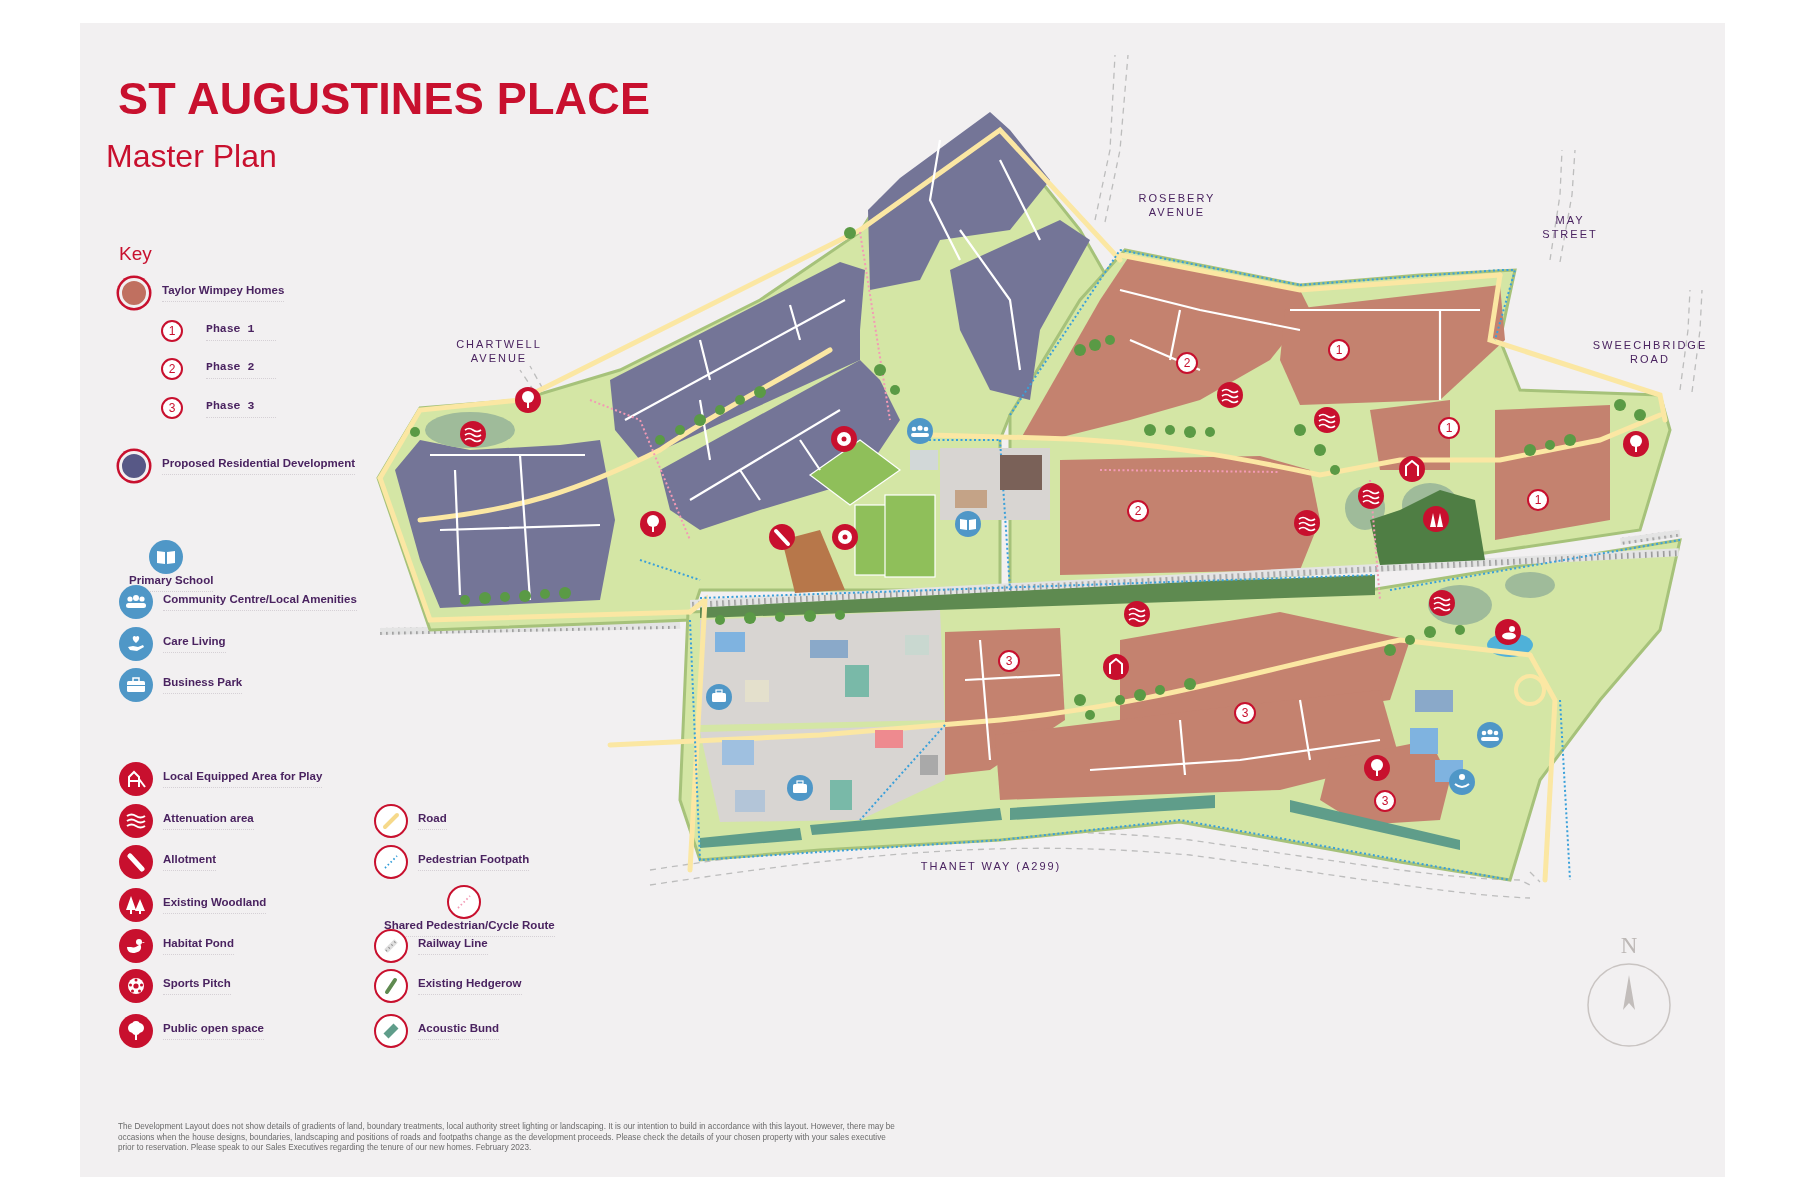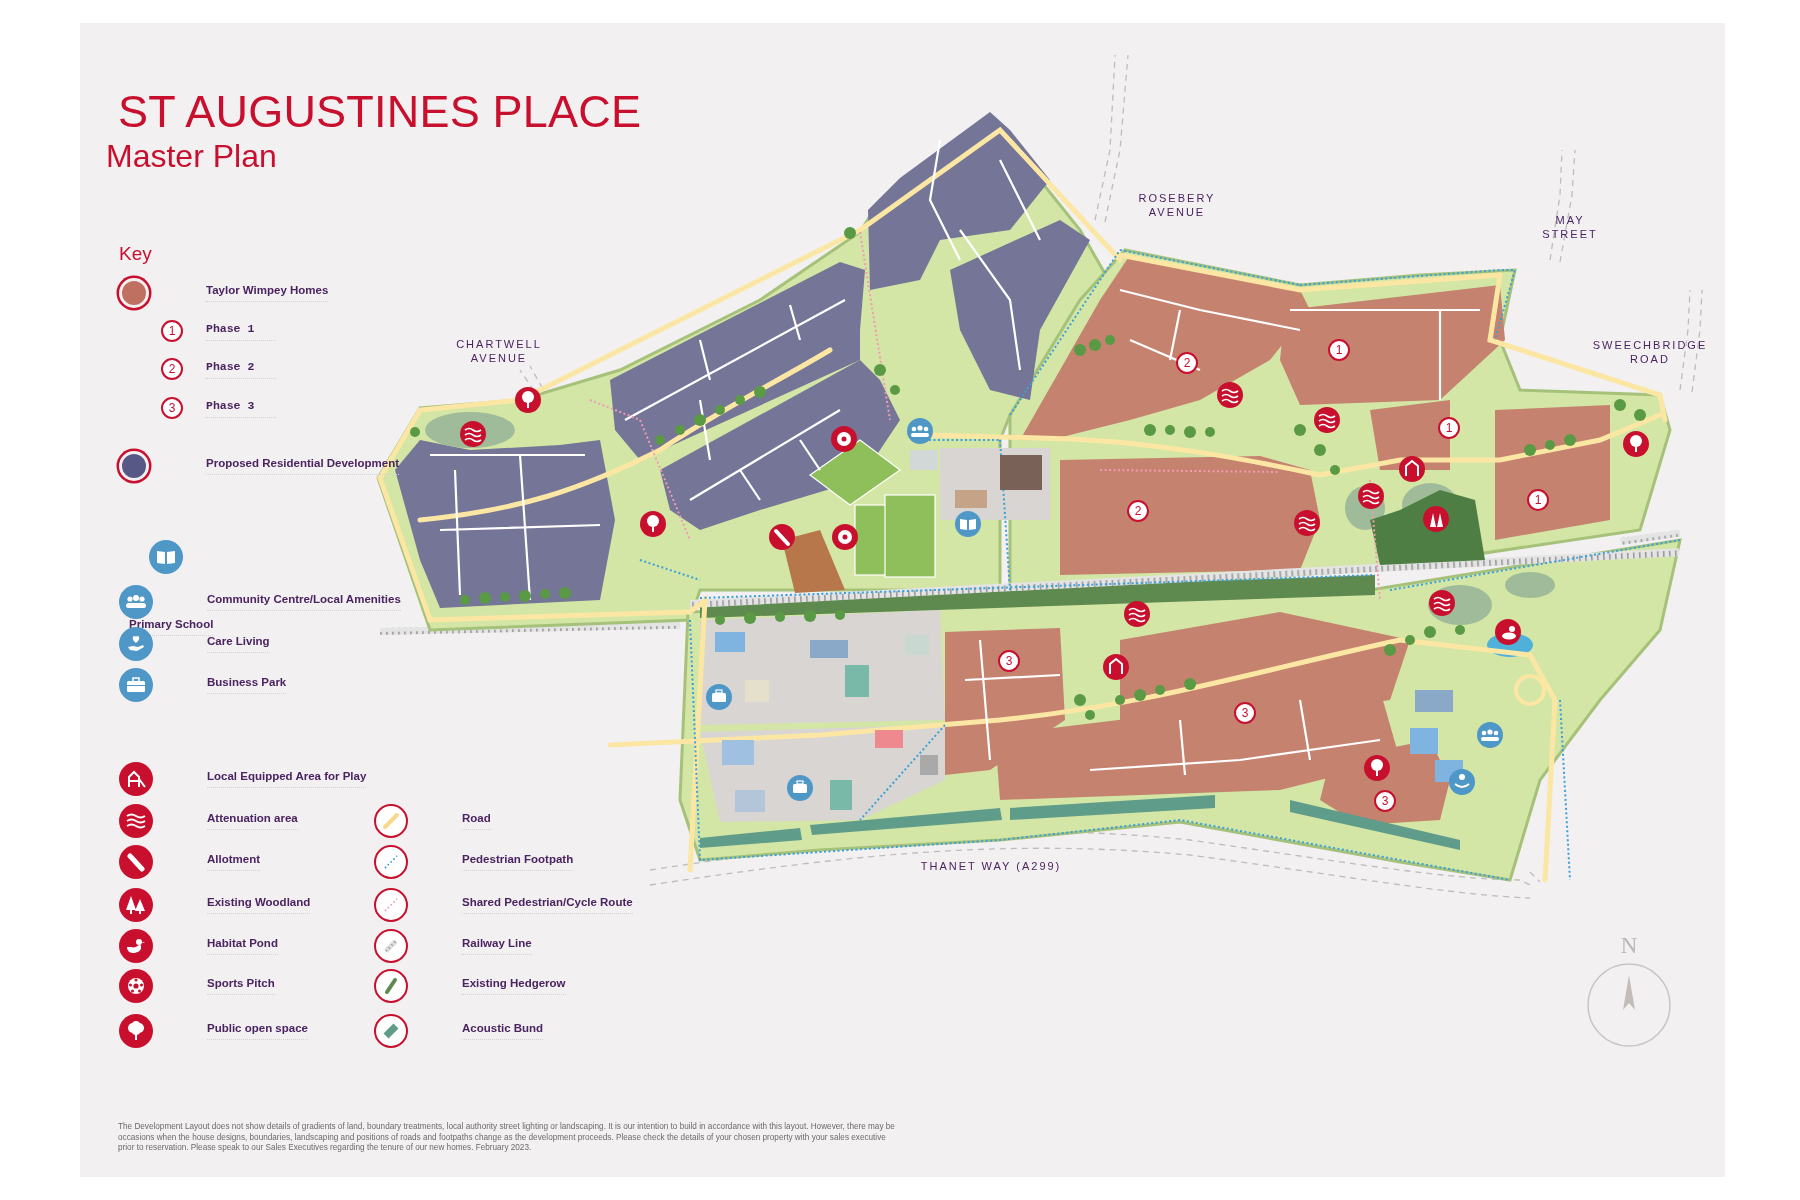--- a/index.html
+++ b/index.html
@@ -1,21 +1,21 @@
 <!DOCTYPE html>
 <html><head>
 <meta charset="utf-8">
 <style>
   html, body { margin:0; padding:0; background:#ffffff; }
   body { width:1800px; height:1200px; position:relative; overflow:hidden; font-family:"Liberation Sans", sans-serif; }
   .panel { position:absolute; left:80px; top:23px; width:1645px; height:1154px; background:#f2f0f1; }
-  .title { position:absolute; left:118px; top:86px; font-size:45px; font-weight:normal; color:#c8102e; letter-spacing:0.2px; white-space:nowrap; }
+  .title { position:absolute; left:118px; top:73px; font-size:45px; font-weight:bold; color:#c8102e; letter-spacing:0.2px; white-space:nowrap; }
   .subtitle { position:absolute; left:106px; top:138px; font-size:32px; color:#c8102e; white-space:nowrap; }
   .key-title { position:absolute; left:119px; top:243px; font-size:19px; color:#c8102e; }
-  .legend-item { position:absolute; display:flex; align-items:center; height:40px;gap:44px; }
+  .legend-item { position:absolute; display:flex; align-items:center; height:40px; }
   .legend-item .ic { width:34px; height:34px; border-radius:50%; flex:0 0 auto; display:flex; align-items:center; justify-content:center; box-sizing:border-box; }
   .legend-item .lbl { margin-left:10px; font-size:11.5px; font-weight:bold; color:#4a2360; padding-bottom:5px; border-bottom:1px dotted #d5d0d5; white-space:nowrap; }
   .ic.red { background:#c8102e; }
   .ic.blue { background:#4f97c7; }
   .ic.ring { background:#fff; border:2.5px solid #c8102e; }
   .ic.ring-fill-tw { background:#c07060; border:3px solid #f2f0f1; box-shadow:0 0 0 2.5px #c8102e; width:30px; height:30px; }
   .ic.ring-fill-pr { background:#575886; border:3px solid #f2f0f1; box-shadow:0 0 0 2.5px #c8102e; width:30px; height:30px; }
   .phase-badge { width:22px; height:22px; border-radius:50%; border:2px solid #c8102e; background:#fff; color:#c8102e; font-size:12px; display:flex; align-items:center; justify-content:center; box-sizing:border-box; }
   .phase-item { position:absolute; display:flex; align-items:center; }
   .phase-item .lbl { margin-left:23px; font-size:11.5px; font-weight:bold; color:#4a2360; padding-bottom:5px; border-bottom:1px dotted #d5d0d5; width:70px;font-family:Liberation Mono, monospace; }
@@ -548,21 +548,21 @@
   <span class="lbl">Road</span>
 </div>
 <div class="legend-item" style="left:374px; top:842px;">
   <span class="ic ring">
       <svg width="18" height="18" viewBox="0 0 18 18">
         <path d="M3 15 L15 3" stroke="#2e9bd8" stroke-width="1.8" stroke-dasharray="1.5 2.5"></path>
       </svg>
     </span>
   <span class="lbl">Pedestrian Footpath</span>
 </div>
-<div class="legend-item" style="left:374px; top:885px;">
+<div class="legend-item" style="left:374px; top:885px;flex-direction:column;">
   <span class="ic ring">
       <svg width="18" height="18" viewBox="0 0 18 18">
         <path d="M3 15 L15 3" stroke="#f39ab5" stroke-width="1.8" stroke-dasharray="1.5 2.5"></path>
       </svg>
     </span>
   <span class="lbl">Shared Pedestrian/Cycle Route</span>
 </div>
 <div class="legend-item" style="left:374px; top:926px;">
   <span class="ic ring">
       <svg width="18" height="18" viewBox="0 0 18 18">

